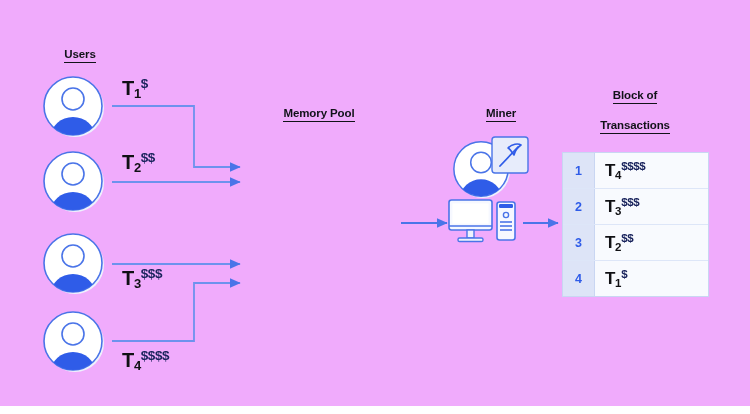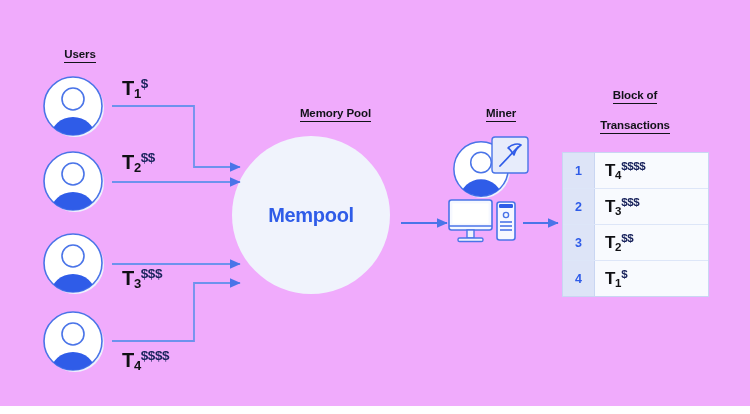--- a/index.html
+++ b/index.html
@@ -148,21 +148,21 @@
 </style>
 </head>
 <body>
 
 <div id="canvas">
 
   <div class="section-label" style="left:40px; top:33px; width:80px;">
     <span class="ul">Users</span>
   </div>
 
-  <div class="section-label" style="left:251px; top:92px; width:120px;text-align:right;">
+  <div class="section-label" style="left:259px; top:92px; width:120px;">
     <span class="ul">Memory Pool</span>
   </div>
 
   <div class="section-label" style="left:456px; top:92px; width:90px;">
     <span class="ul">Miner</span>
   </div>
 
   <div class="section-label" style="left:585px; top:74px; width:100px;text-decoration:underline;">
     <span class="ul">Block of</span><br>
     <span class="ul">Transactions</span>
@@ -233,23 +233,20 @@
   </div>
 
   <div class="tx-label" style="left:122px; top:266px;">
     <span>T</span><span class="sub">3</span><span class="sup">$$$</span>
   </div>
 
   <div class="tx-label" style="left:122px; top:348px;">
     <span>T</span><span class="sub">4</span><span class="sup">$$$$</span>
   </div>
 
-  <div class="mempool-circle">
-    <span class="mempool-text">Mempool</span>
-  </div>
 
   <div class="avatar" style="left:452px; top:140px;">
     <svg viewBox="0 0 62 62" width="58" height="58">
       <defs>
           <clipPath id="clipM">
             <circle cx="31" cy="31" r="29"></circle>
           </clipPath>
         </defs>
       <circle cx="33" cy="33" r="29" fill="#eef2fd"></circle>
       <circle cx="31" cy="31" r="29" fill="#ffffff" stroke="#4a74e8" stroke-width="1.6"></circle>

